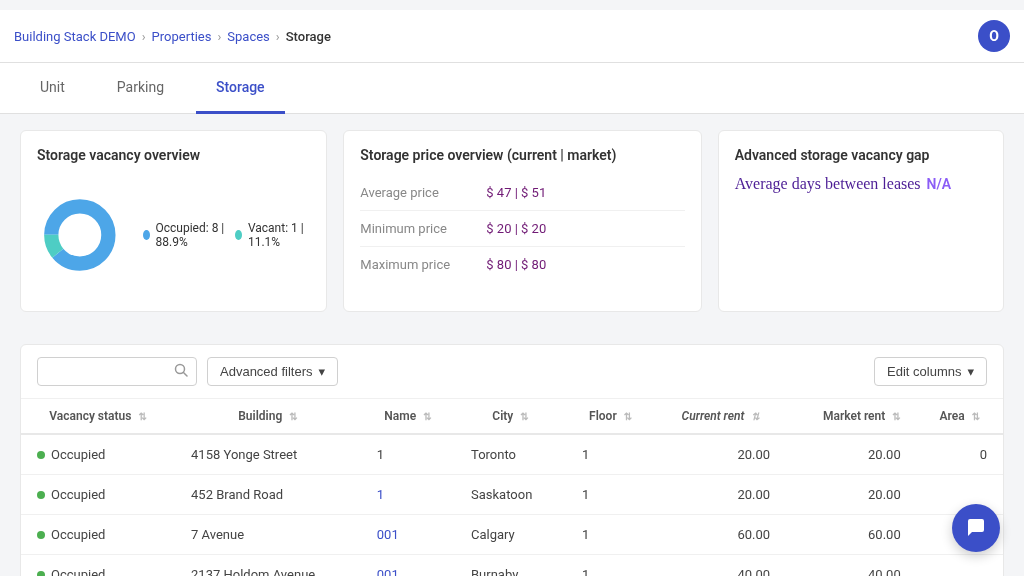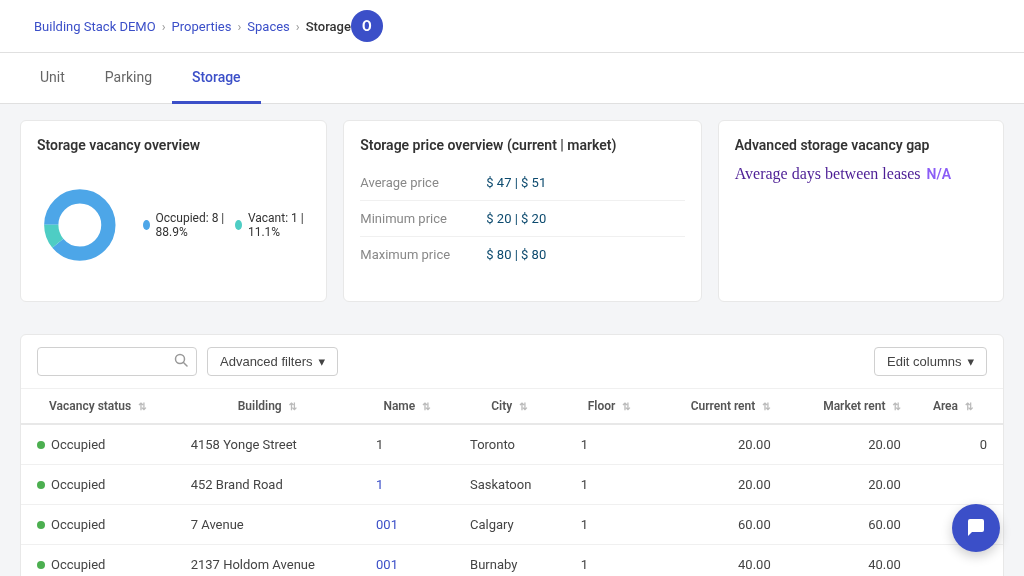--- a/index.html
+++ b/index.html
@@ -1,27 +1,27 @@
 <!DOCTYPE html>
 <html><head>
   <meta charset="utf-8">
   <style>
     * { box-sizing: border-box; margin: 0; padding: 0; }
     body { font-family: -apple-system, BlinkMacSystemFont, 'Segoe UI', Roboto, sans-serif; background: #f4f5f7; color: #333; font-size: 14px; }
 
     
-    .header { background: #fff; padding: 10px 34px; display: flex; align-items: center; justify-content: flex-start; border-bottom: 1px solid #e0e0e0; }
+    .header { background: #fff; padding: 10px 14px; display: flex; align-items: center; justify-content: space-between; border-bottom: 1px solid #e0e0e0; margin-top: 10px; }
     .breadcrumb { display: flex; align-items: center; gap: 6px; font-size: 13px; }
     .breadcrumb a { color: #3b4fc8; text-decoration: none; }
     .breadcrumb span { color: #999; }
     .breadcrumb .current { color: #333; font-weight: 500; }
     .avatar { width: 32px; height: 32px; border-radius: 50%; background: #3b4fc8; color: #fff; display: flex; align-items: center; justify-content: center; font-weight: bold; font-size: 14px; }
 
     
-    .tabs { background: #fff; padding: 0 20px; display: flex; gap: 0; border-bottom: 1px solid #e0e0e0; }
+    .tabs { background: #fff; padding: 0 20px; display: flex; gap: 12px; border-bottom: 1px solid #e0e0e0; }
     .tab { padding: 16px 20px; cursor: pointer; font-size: 14px; color: #666; border-bottom: 3px solid transparent; margin-bottom: -1px; }
     .tab.active { color: #3b4fc8; border-bottom: 3px solid #3b4fc8; font-weight: 500; }
 
     
     .main { padding: 16px 20px; }
 
     
     .cards-row { display: flex; gap: 16px; margin-bottom: 32px; }
 
     .card { background: #fff; border-radius: 6px; padding: 16px; border: 1px solid #e8e8e8; }
@@ -35,21 +35,21 @@
     .donut-container { display: flex; align-items: center; gap: 20px; }
     .donut-svg { width: 120px; height: 120px; }
     .donut-legend { display: flex; flex-direction: row; gap: 8px; font-size: 12px; }
     .legend-item { display: flex; align-items: center; gap: 6px; }
     .legend-dot { width: 10px; height: 10px; border-radius: 50%; }
 
     
     .price-row { display: flex; align-items: flex-end; padding: 10px 0; border-bottom: 1px solid #f0f0f0; gap: 16px; }
     .price-row:last-child { border-bottom: none; }
     .price-label { color: #888; font-size: 13px; min-width: 110px; }
-    .price-value { font-size: 13px; color: #0c4a6e; }
+    .price-value { font-size: 13px; color: #701a75; }
 
     
     .gap-label { color: #4c1d95; font-size: 16px; font-family: Liberation Serif, serif; }
     .gap-value { font-weight: 600; color: #8b5cf6; margin-left: 6px; }
 
     
     .table-section { background: #fff; border-radius: 6px; border: 1px solid #e8e8e8; padding: 0; margin-top: 28px; }
 
     
     .toolbar { display: flex; align-items: center; gap: 10px; padding: 12px 16px; border-bottom: 1px solid #f0f0f0; }
@@ -186,29 +186,29 @@
             <span class="sort-icon">⇅</span>
           </th>
           <th>
             <span>City</span>
             <span class="sort-icon">⇅</span>
           </th>
           <th>
             <span>Floor</span>
             <span class="sort-icon">⇅</span>
           </th>
-          <th style="text-align:right;">
+          <th style="text-align:center;font-style:italic;">
             <span>Current rent</span>
             <span class="sort-icon">⇅</span>
           </th>
           <th style="text-align:right;">
             <span>Market rent</span>
             <span class="sort-icon">⇅</span>
           </th>
-          <th style="text-align:left;">
+          <th style="text-align:center;">
             <span>Area</span>
             <span class="sort-icon">⇅</span>
           </th>
         </tr>
       </thead>
       <tbody id="table-body">
       <tr>
             <td><span class="status-dot status-occupied" style="background:#4caf50"></span><span>Occupied</span></td>
             <td>4158 Yonge Street</td>
             <td>1</td>

